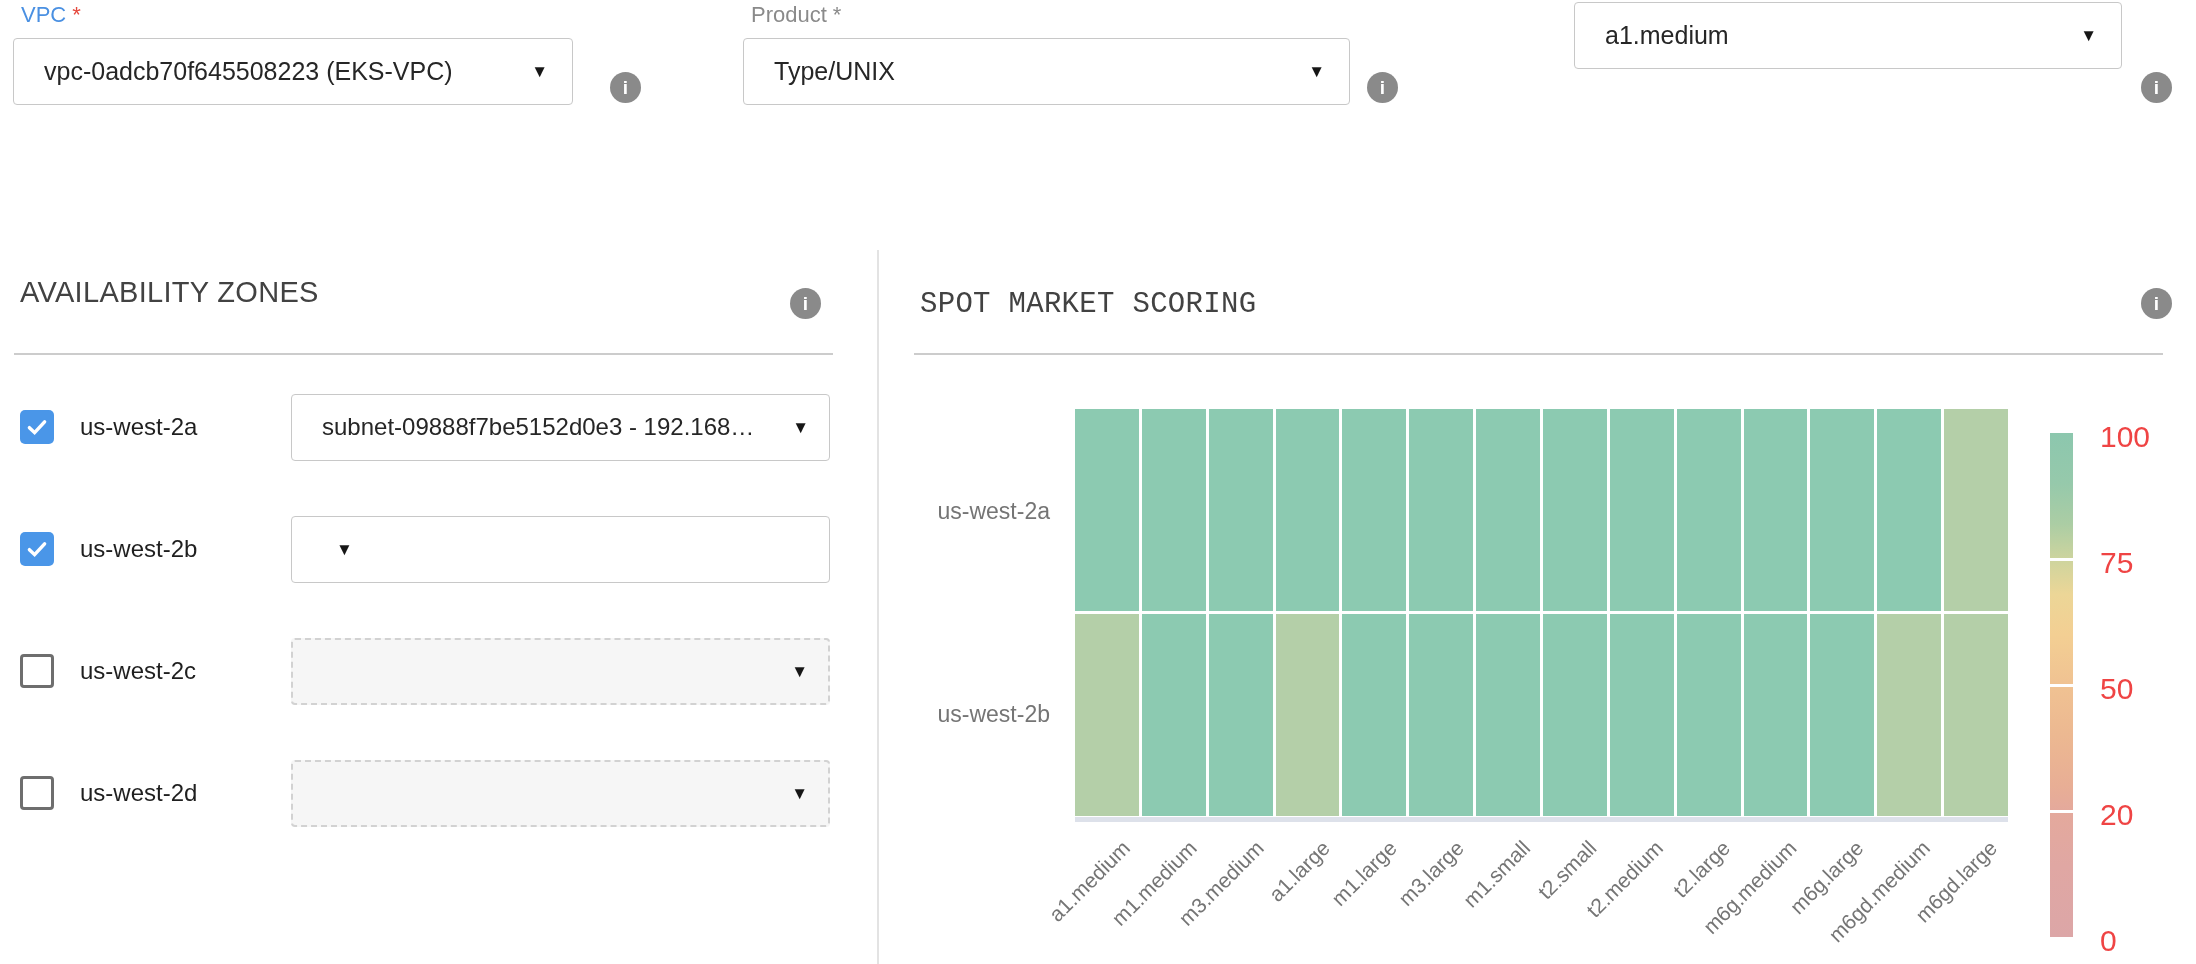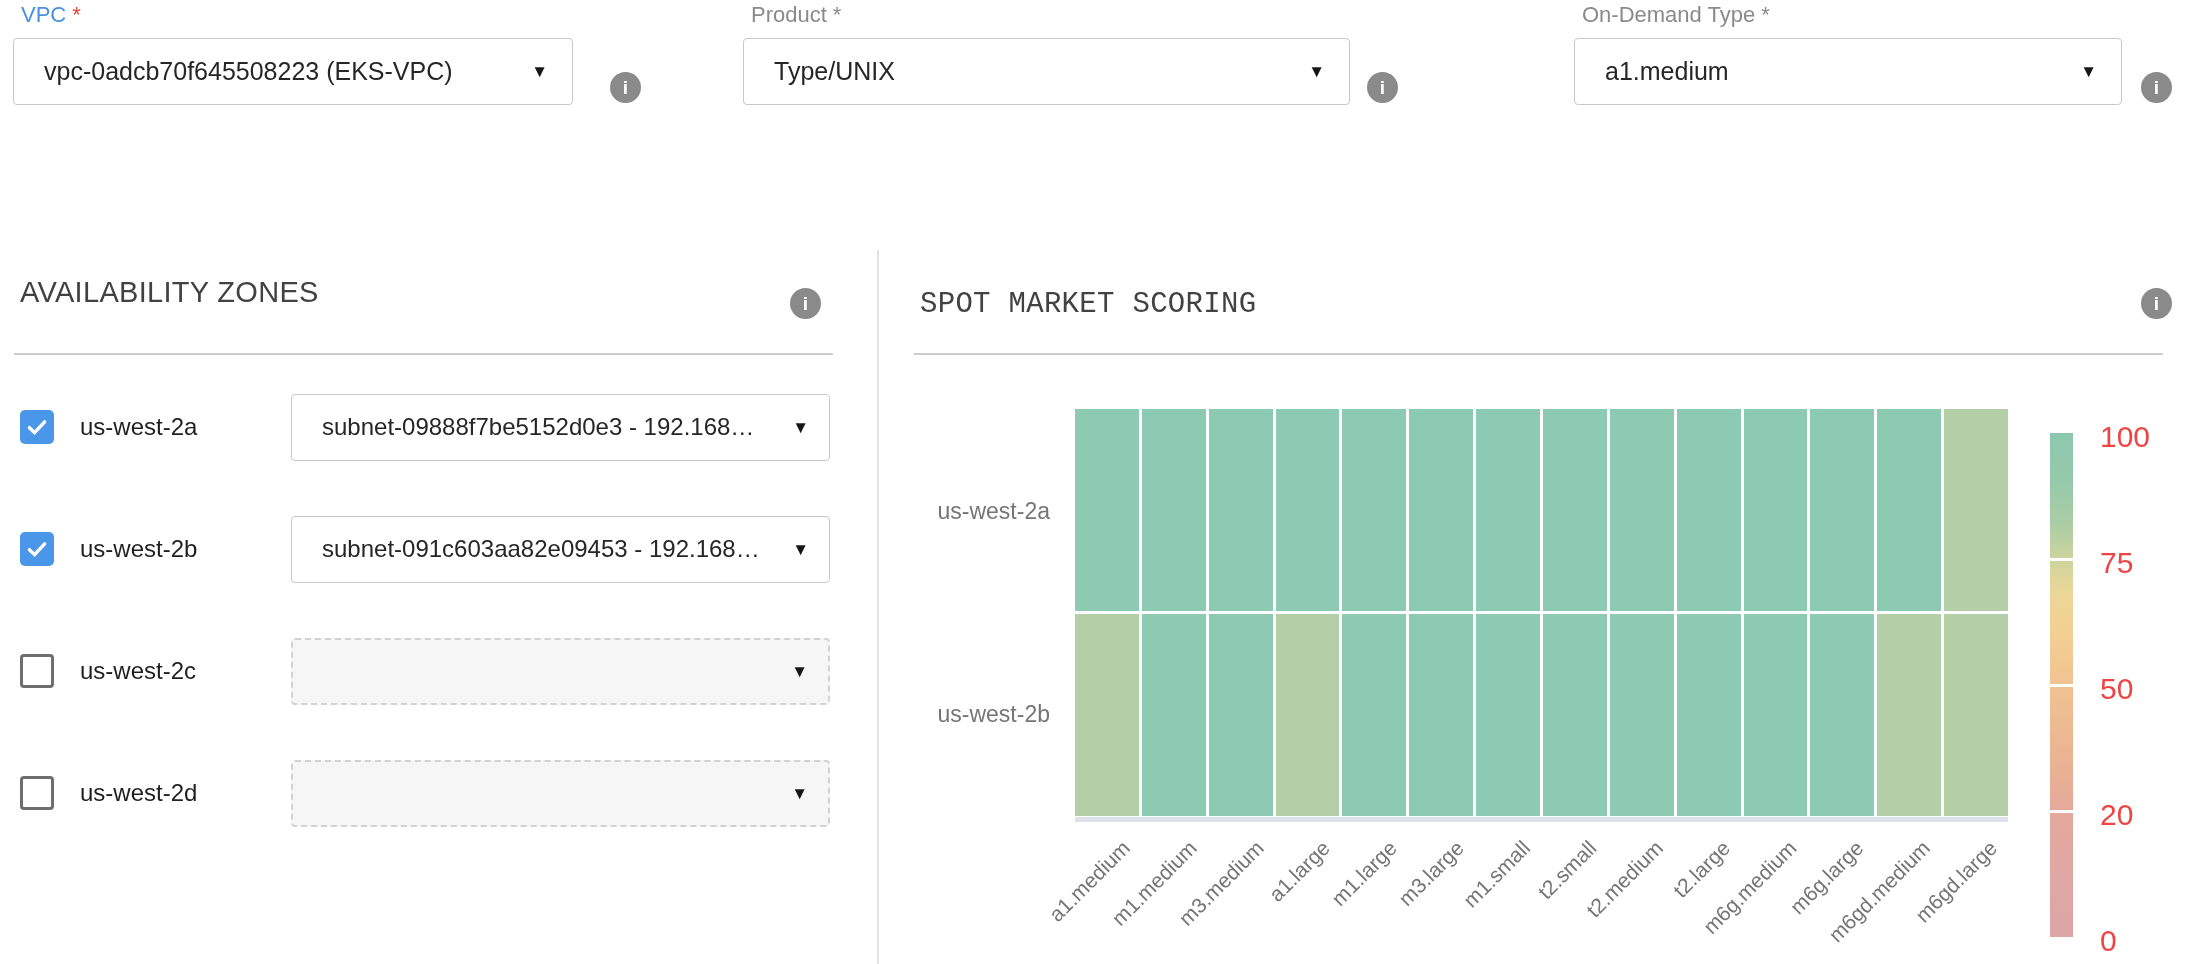--- a/index.html
+++ b/index.html
@@ -76,21 +76,20 @@
 <div class="field" style="left:743px; width:607px;">
   <div class="flabel"><span>Product</span><span class="req">*</span></div>
   <div class="fbox">
     <span class="fvalue">Type/UNIX</span>
     <span class="caret">▼</span>
   </div>
 </div>
 <div class="info" style="left:1367px; top:72px;">i</div>
 
 <div class="field" style="left:1574px; width:548px;">
-  <div class="flabel"><span>On-Demand Type</span><span class="req">*</span></div>
   <div class="fbox">
     <span class="fvalue">a1.medium</span>
     <span class="caret">▼</span>
   </div>
 </div>
 <div class="info" style="left:2141px; top:72px;">i</div>
 
 <div class="vdivider"></div>
 
 <div class="sec-title" style="left:20px; top:276px;">AVAILABILITY ZONES</div>
@@ -115,21 +114,20 @@
       </div>
     </div>
     <div class="az-row">
       <div class="checkbox checked">
         <svg width="26" height="26" viewBox="0 0 24 24">
           <path d="M5 12.6 L9.8 17.2 L19 7.2" stroke="#ffffff" stroke-width="3.2" fill="none" stroke-linecap="round"></path>
         </svg>
       </div>
       <div class="az-label">us-west-2b</div>
       <div class="az-select">
-        <div class="fvalue">subnet-091c603aa82e09453 - 192.168…</div>
         <div class="caret">▼</div>
       </div>
     </div>
     <div class="az-row">
       <div class="checkbox unchecked"></div>
       <div class="az-label">us-west-2c</div>
       <div class="az-select empty">
         <div class="fvalue"></div>
         <div class="caret">▼</div>
       </div>

